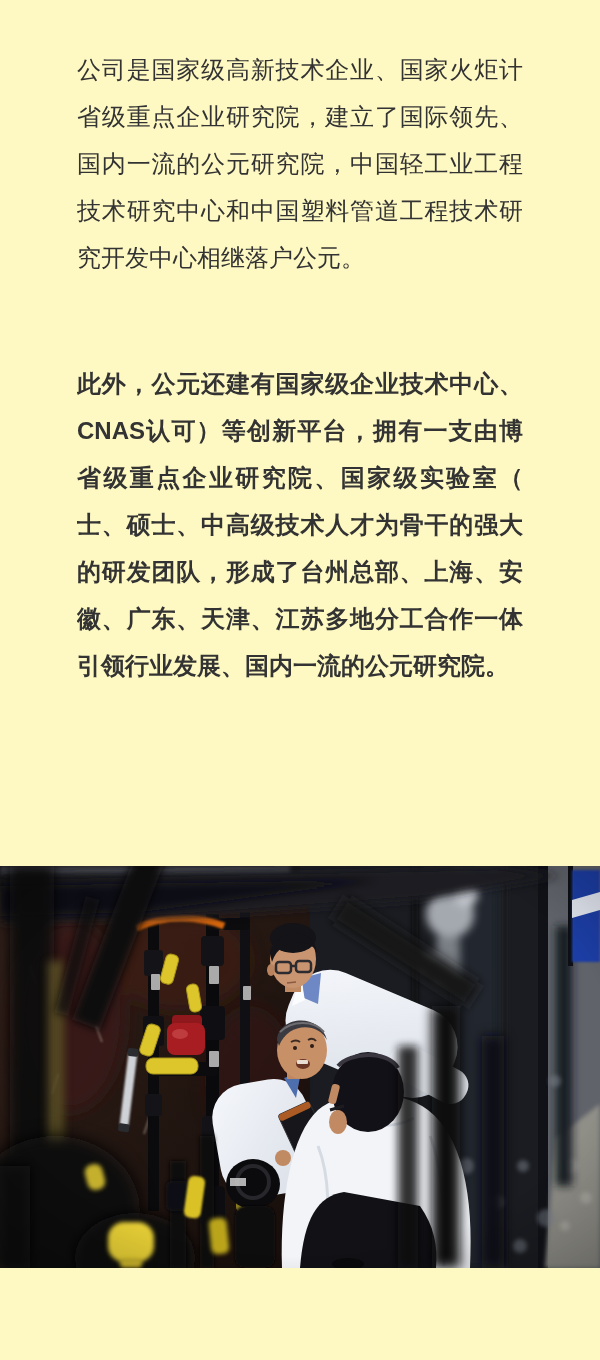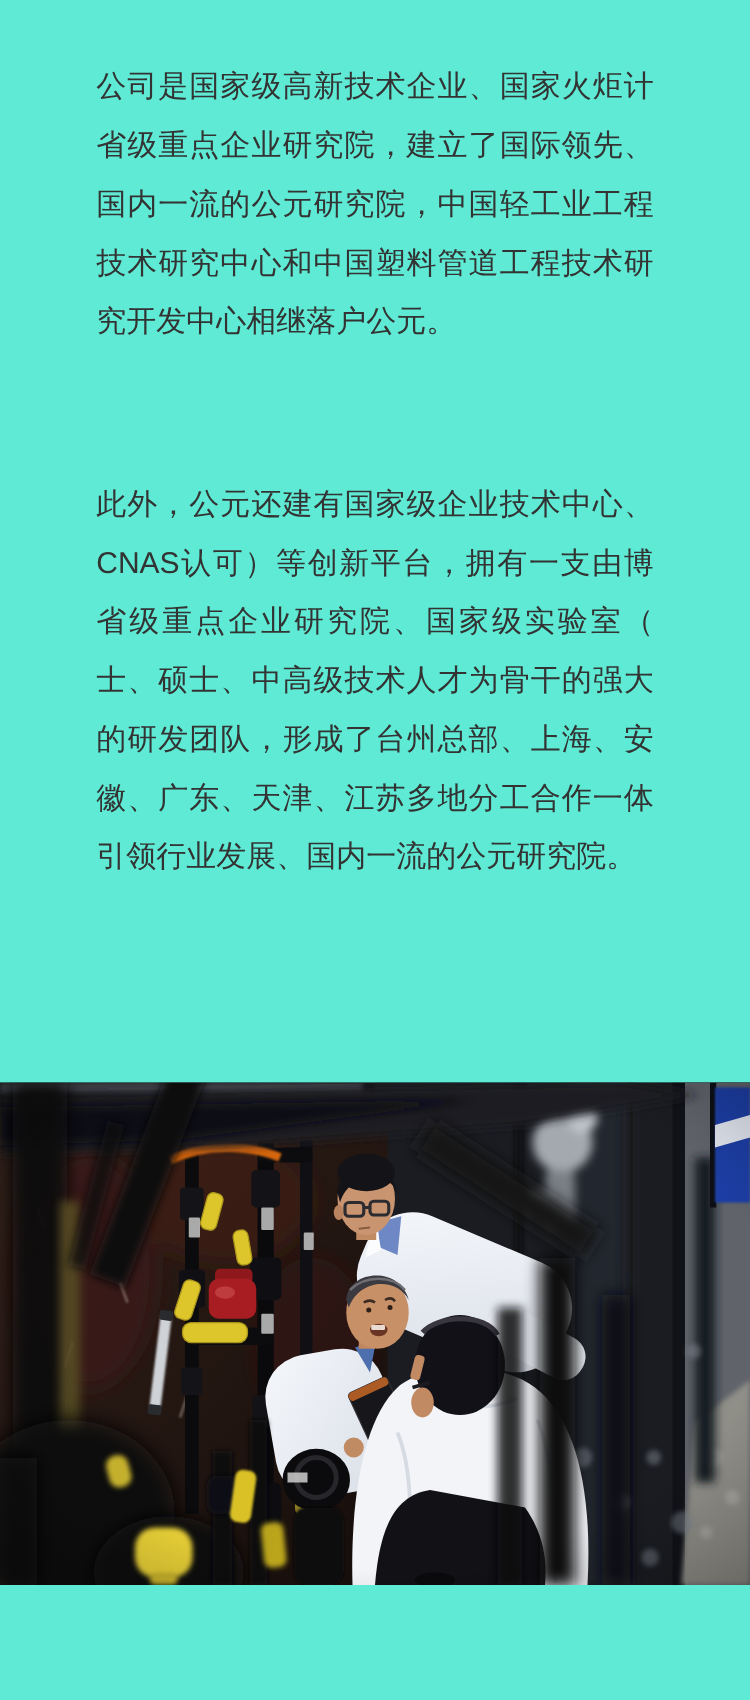--- a/index.html
+++ b/index.html
@@ -1,20 +1,20 @@
 <!DOCTYPE html>
 <html><head>
 <meta charset="utf-8">
 <style>
   html,body{margin:0;padding:0;background:#ffffff;}
   body{width:600px;height:1360px;font-family:"Liberation Sans",sans-serif;}
-  .page{position:relative;width:600px;height:1360px;background:#5eead4;overflow:hidden;}
+  .page{position:relative;width:600px;height:1360px;background:#fef9c3;overflow:hidden;}
   .para{position:absolute;left:77px;width:446px;margin:0;color:#333333;font-size:24px;font-weight:400;}
   #p1{top:46px;}
-  #p2{top:380px;}
+  #p2{top:360px;font-weight:bold;}
   .ln{display:block;height:47px;line-height:47px;text-align:justify;text-align-last:justify;overflow:hidden;}
   .ln-last{text-align:justify;text-align-last:left;}
   .photo{position:absolute;left:0;top:866px;width:600px;height:402px;margin:0;background:#141418;overflow:hidden;}
   .photo svg{display:block;}
 </style>
 </head>
 <body>
 
 <div class="page">
 

